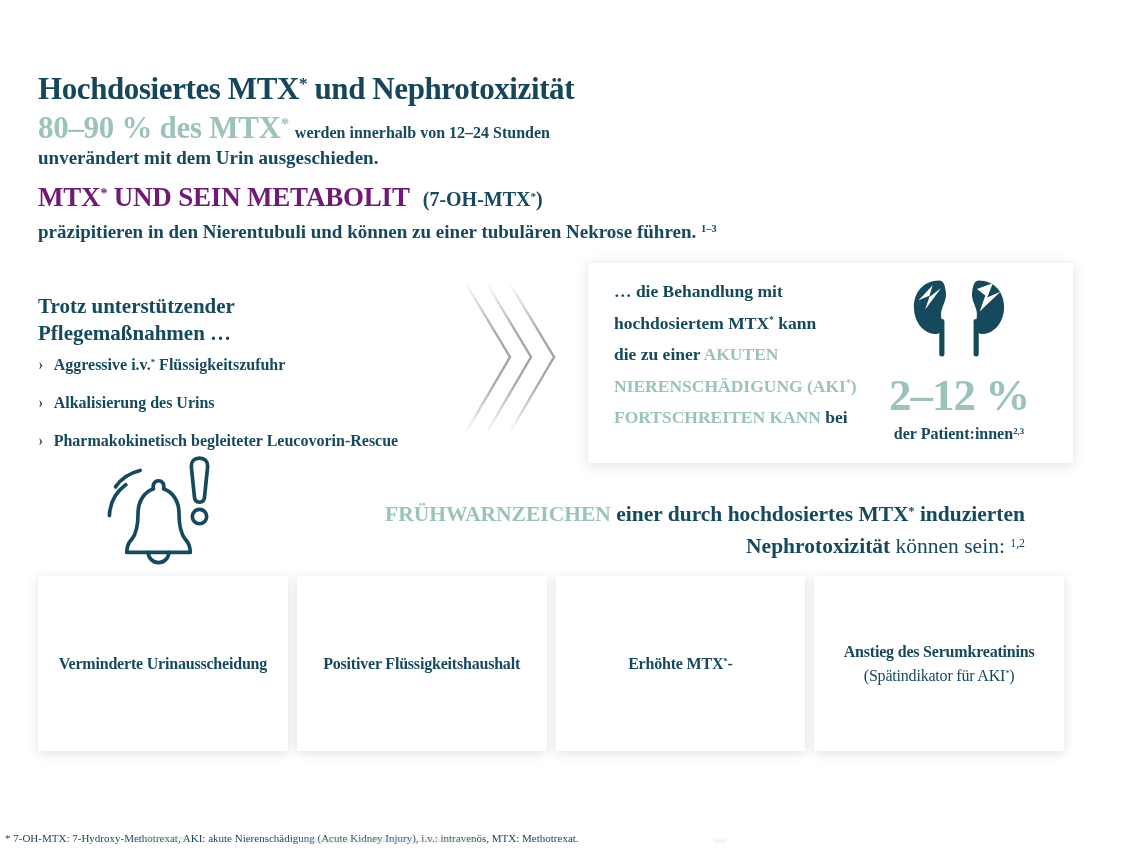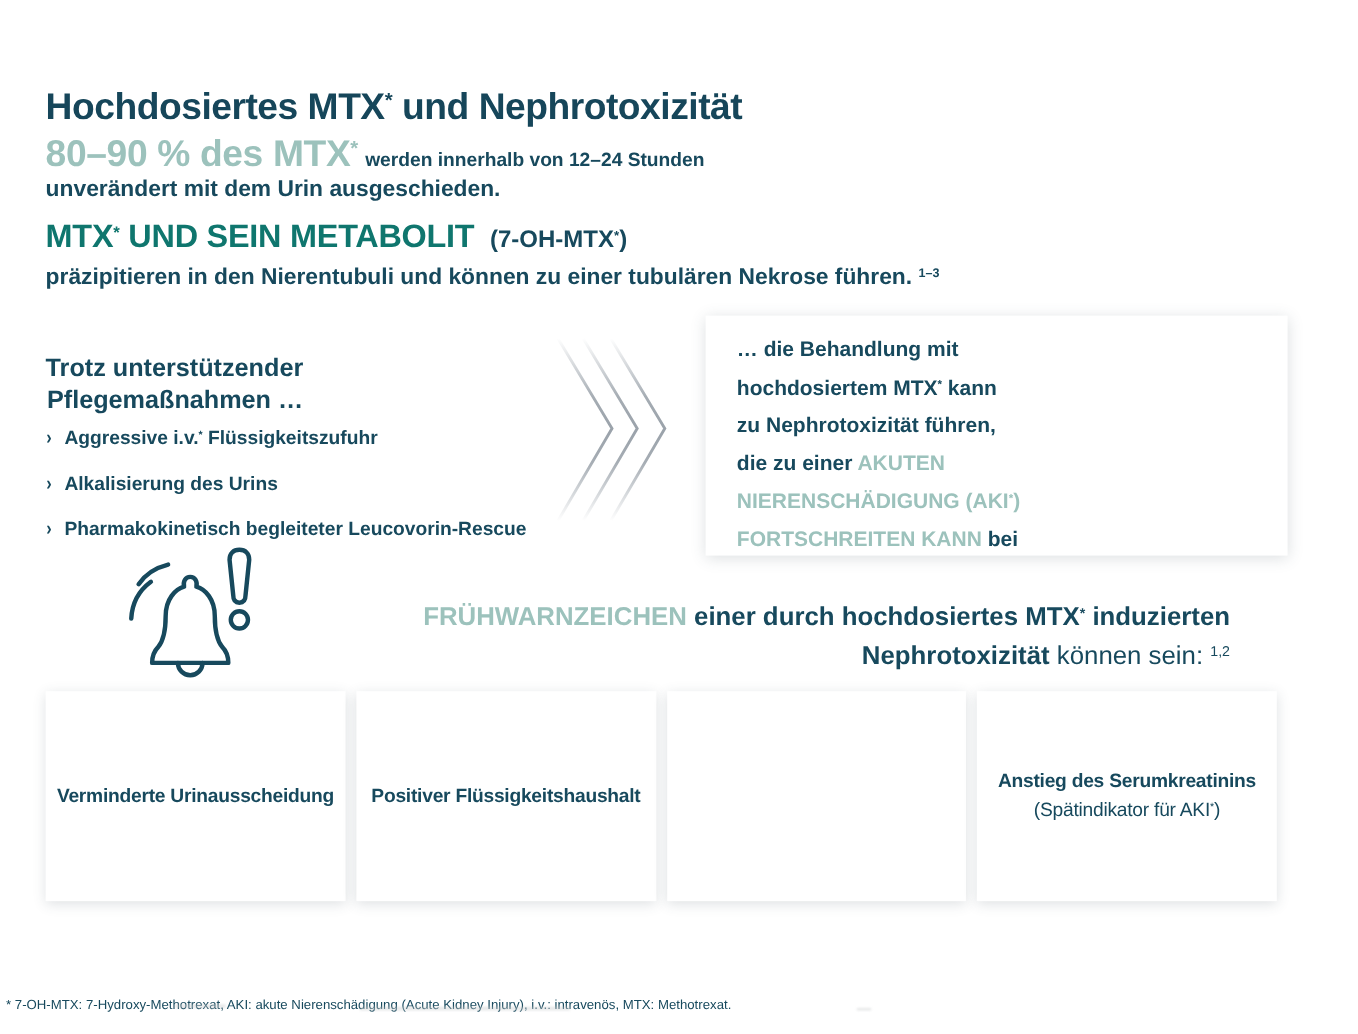--- a/index.html
+++ b/index.html
@@ -1,36 +1,36 @@
 <!DOCTYPE html>
 <html><head>
 <meta charset="utf-8">
 <style>
   html,body{margin:0;padding:0;background:#ffffff;}
   .canvas{
     position:relative;width:1132px;height:862px;background:#ffffff;
-    font-family:Liberation Sans, sans-serif;color:#17495D;overflow:hidden;border-radius:22px;
+    font-family:Liberation Serif, serif;color:#17495D;overflow:hidden;border-radius:22px;
   }
   .abs{position:absolute;}
   sup,.sup{font-size:0.55em;position:relative;top:-0.55em;vertical-align:baseline;font-weight:inherit;line-height:0;}
   .teal{color:#9CC2BC;}
 
   
   .title{left:38px;top:50px;font-size:31px;font-weight:800;letter-spacing:-0.4px;color:#16465A;white-space:nowrap;}
   .statline{left:38px;top:110px;white-space:nowrap;}
   .statline .big{font-size:31px;font-weight:800;color:#9CC2BC;letter-spacing:-0.3px;}
   .statline .rest{font-size:16px;font-weight:700;margin-left:6px;}
   .statline2{left:38px;top:147px;font-size:19px;font-weight:700;}
   .metaline{left:38px;top:182px;white-space:nowrap;}
-  .metaline .caps{font-size:27px;font-weight:800;color:#0f766e;letter-spacing:-0.2px;}
+  .metaline .caps{font-size:27px;font-weight:800;color:#701a75;letter-spacing:-0.2px;}
   .metaline .paren{font-size:20px;font-weight:600;margin-left:13px;}
   .precipline{left:38px;top:221px;font-size:19px;font-weight:600;}
 
   
-  .left-heading{left:38px;top:293px;font-size:21px;font-weight:800;line-height:27px;text-align:right;}
+  .left-heading{left:38px;top:293px;font-size:21px;font-weight:800;line-height:27px;}
   .bullets{left:38px;top:355px;width:430px;}
   .bullet{display:flex;align-items:baseline;margin-bottom:18px;font-size:16px;font-weight:700;}
   .bullet .mk{font-size:17px;font-weight:800;margin-right:10px;transform:scaleX(0.8);}
 
   
   .chevrons{left:464px;top:276px;}
 
   
   .info-box{left:588px;top:263px;width:485px;height:200px;background:#ffffff;
     box-shadow:0 2px 12px rgba(60,80,90,0.18);}
@@ -104,24 +104,41 @@
       <polyline points="1,6 46,81 1,158"></polyline>
       <polyline points="22,6 67,81 22,158"></polyline>
       <polyline points="45,6 90,81 45,158"></polyline>
     </g>
   </svg>
 
   <div class="abs info-box">
     <div class="info-text">
       <div><span>… die Behandlung mit</span></div>
       <div><span>hochdosiertem MTX</span><sup>*</sup><span> kann</span></div>
-      <div><span>zu Nephrotoxizität führen,</span></div>
       <div><span>die zu einer </span><span class="teal">AKUTEN</span></div>
       <div><span class="teal"><span>NIERENSCHÄDIGUNG (AKI</span><sup>*</sup><span>)</span></span></div>
       <div><span class="teal">FORTSCHREITEN KANN</span><span> bei</span></div>
+    </div>
+    <div class="info-side">
+      <svg width="94" height="80" viewBox="0 0 100 84">
+        <g fill="#17495D">
+          <path d="M29,1 C12,1 2,14 2,29 C2,45 12,57 24,58 C31,58 35,53 33,47 C31,42 30,37 32,31 C34,25 37,20 36,13 C35,5 33,1 29,1 Z"></path>
+          <rect x="29" y="42" width="5.5" height="40" rx="2.5"></rect>
+          <g transform="translate(100,0) scale(-1,1)">
+            <path d="M29,1 C12,1 2,14 2,29 C2,45 12,57 24,58 C31,58 35,53 33,47 C31,42 30,37 32,31 C34,25 37,20 36,13 C35,5 33,1 29,1 Z"></path>
+            <rect x="29" y="42" width="5.5" height="40" rx="2.5"></rect>
+          </g>
+        </g>
+        <g fill="#ffffff">
+          <path d="M7,22 L22,6 L18,19 L31,9 L14,32 L19,17 Z"></path>
+          <path d="M69,10 L86,4 L80,19 L94,13 L72,34 L78,17 Z"></path>
+        </g>
+      </svg>
+      <div class="big-stat">2–12 %</div>
+      <div class="stat-caption"><span>der Patient:innen</span><sup>2,3</sup></div>
     </div>
   </div>
 
   <svg class="abs bell" width="115" height="128" viewBox="0 0 110 125">
     <g fill="none" stroke="#17495D" stroke-width="3.6" stroke-linecap="round" stroke-linejoin="round">
       <path d="M25,100 Q25,92 30,87 C34,82 36,72 36,62 C36,48 44,40 51,38 C50,34 52,30 56,30 C60,30 62,34 61,38 C68,40 76,48 76,62 C76,72 78,82 82,87 Q87,92 87,100 Z"></path>
       <path d="M46,100 A10,10 0 0 0 66,100"></path>
       <path d="M8,64 Q9,45 24,34"></path>
       <path d="M14,36 Q22,24 38,20"></path>
       <path d="M96,8 C101,8 104,11 104,16 L101,45 C101,49 99,51 96,51 C93,51 91,49 91,45 L88,16 C88,11 91,8 96,8 Z"></path>
@@ -140,20 +157,21 @@
           <span class="cb">Verminderte Urinausscheidung</span>
         </div>
     </div>
     <div class="card">
       <div class="card-text">
           <span class="cb">Positiver Flüssigkeitshaushalt</span>
         </div>
     </div>
     <div class="card">
       <div class="card-text">
+        <span class="cb"><span>Erhöhte MTX</span><sup>*</sup><span>-</span></span>
       </div>
     </div>
     <div class="card">
       <div class="card-text">
         <span class="cb">Anstieg des Serumkreatinins</span>
         <span class="cn"><span>(Spätindikator für AKI</span><sup>*</sup><span>)</span></span>
       </div>
     </div>
   </div>
 

